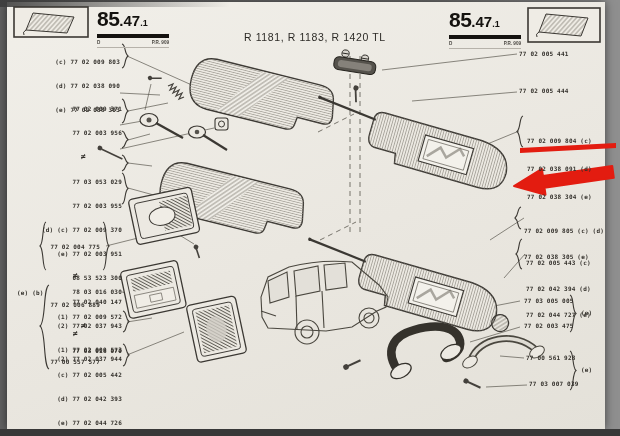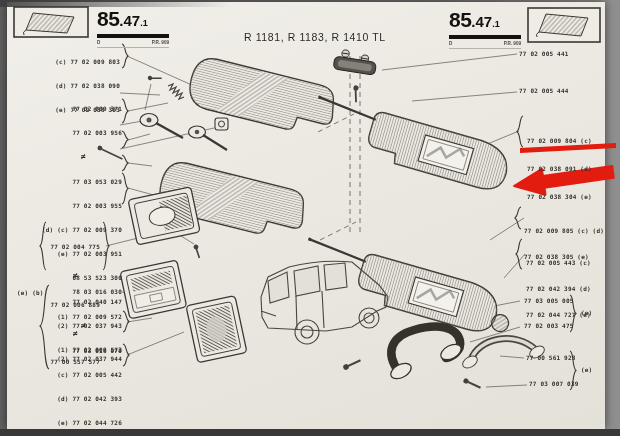--- a/index.html
+++ b/index.html
@@ -242,21 +242,21 @@
   </div>
   <div class="hdr" style="left:449px;top:10px;">
     <div class="hdr-code"><span class="h-big">85</span><span class="h-med">.47</span><span class="h-sub">.1</span></div>
     <div class="hdr-bar"></div>
     <div class="hdr-row">
         <span>D</span>
         <span>P.R. 909</span>
       </div>
   </div>
 
-  <div id="title" class="txt" style="left:244px;top:31px;">R 1181, R 1183, R 1410 TL</div>
+  <div id="title" class="txt" style="left:244px;top:31px;">R 1181, R 1183, R 1420 TL</div>
 
   <div class="txt pn ra" style="left:18px;top:42px;width:102px;">
     <div>(c) 77 02 009 803</div>
     <div>(d) 77 02 038 090</div>
     <div>(e) 77 02 038 303</div>
   </div>
 
   <div class="txt pn ra" style="left:18px;top:89px;width:104px;">
     <div>77 02 009 371</div>
     <div>77 02 003 956</div>

